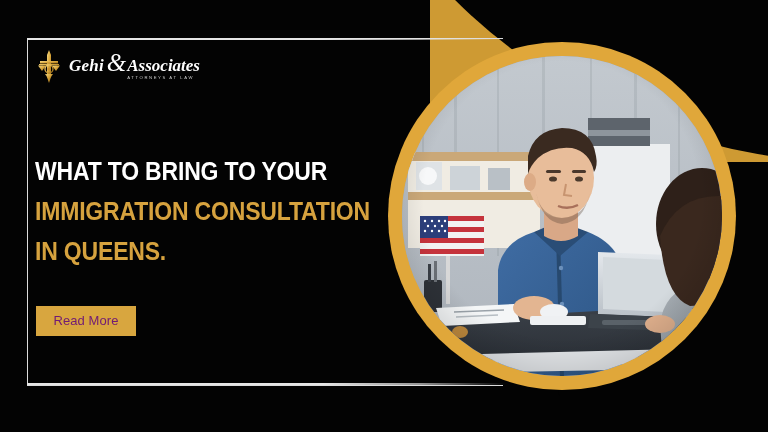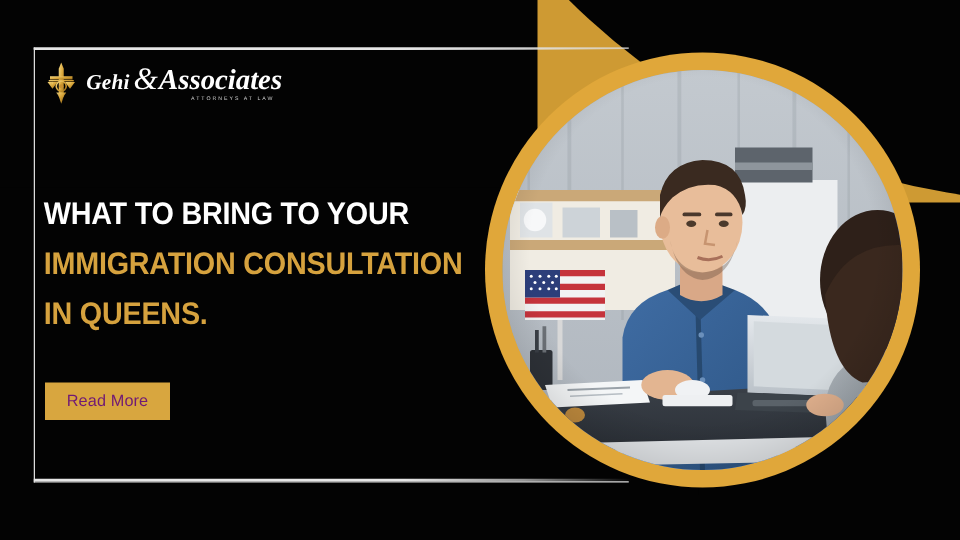--- a/index.html
+++ b/index.html
@@ -104,21 +104,21 @@
   .logo-gehi{
     font-family:"Liberation Serif","DejaVu Serif",serif;
     font-style:italic;font-weight:700;color:#ffffff;font-size:17px;letter-spacing:.2px;
   }
   .logo-amp{
     font-family:"Liberation Serif","DejaVu Serif",serif;
     font-style:italic;color:#ffffff;font-size:25px;margin:0 1px 0 3px;line-height:.8;
   }
   .logo-assoc{
     font-family:"Liberation Serif","DejaVu Serif",serif;
-    font-style:italic;font-weight:700;color:#ffffff;font-size:23px;
+    font-style:italic;font-weight:700;color:#ffffff;font-size:17px;
   }
   .logo-sub{
     font-family:"Liberation Sans",sans-serif;
     font-size:4.2px;letter-spacing:1.6px;color:#cfcfcf;
     margin-top:2px;text-align:right;padding-right:6px;text-transform:uppercase;
   }
 
   .headline{
     position:absolute;left:8px;top:96px;width:352px;
     font-weight:700;

